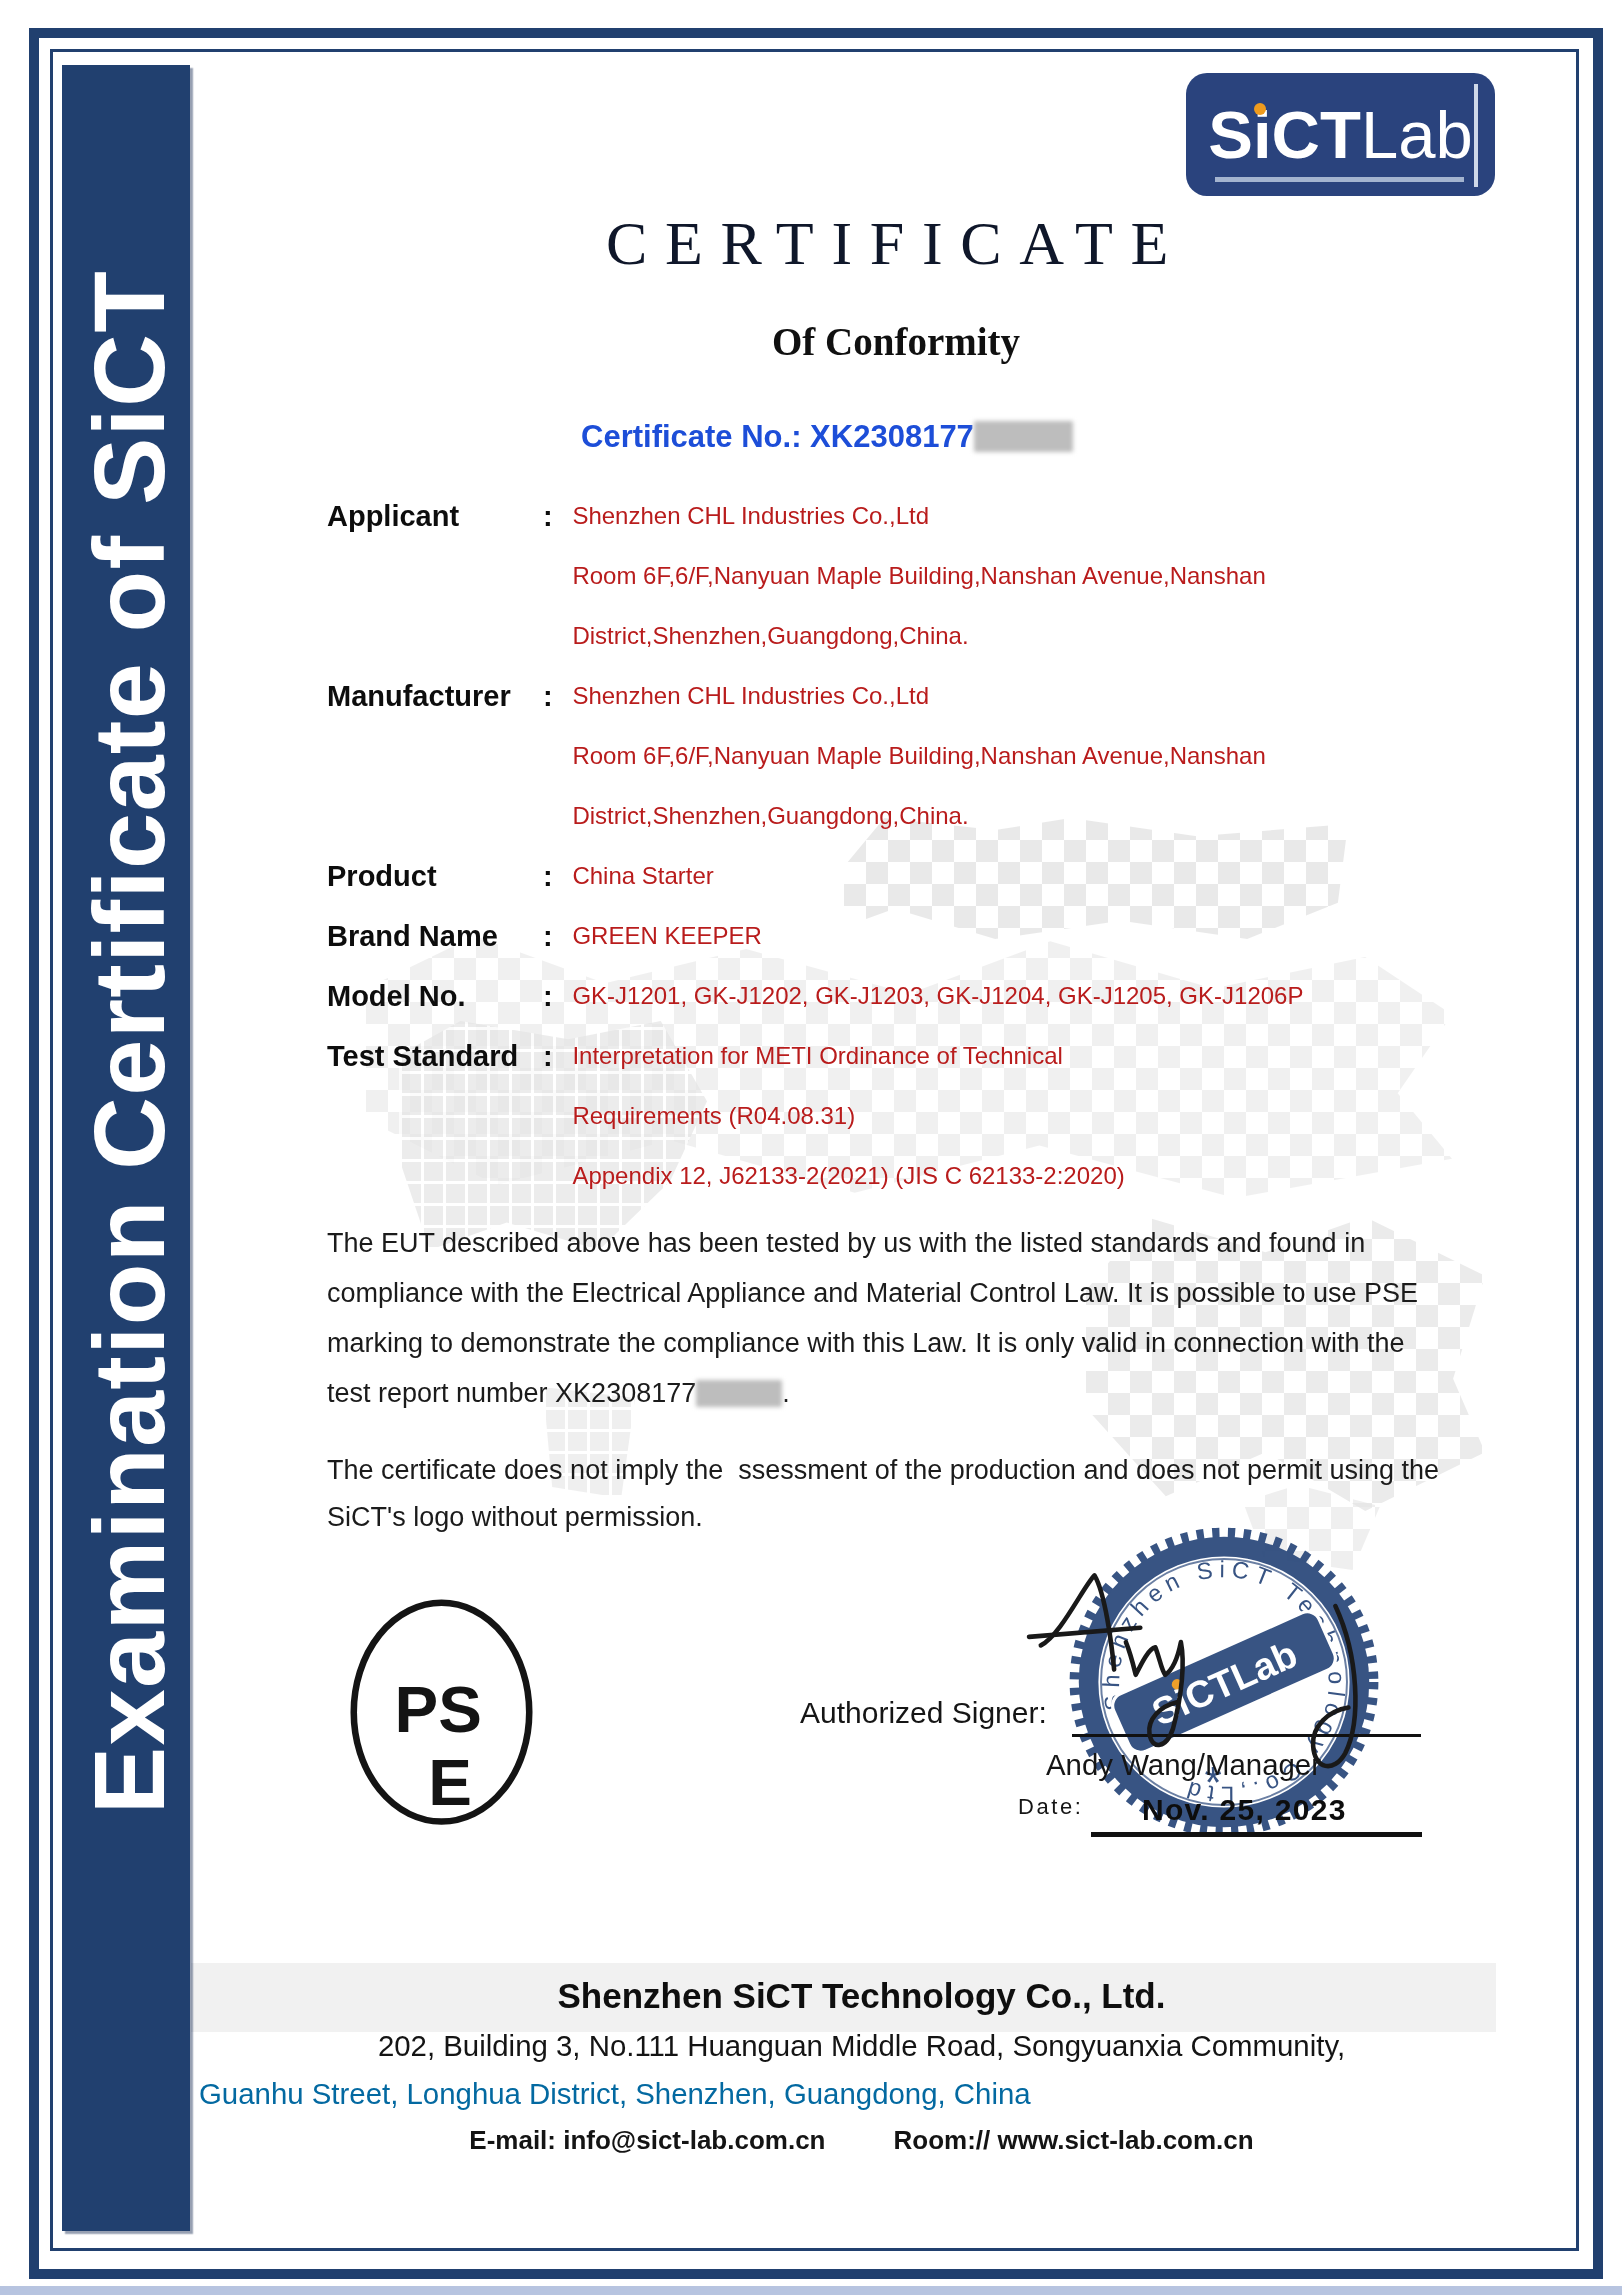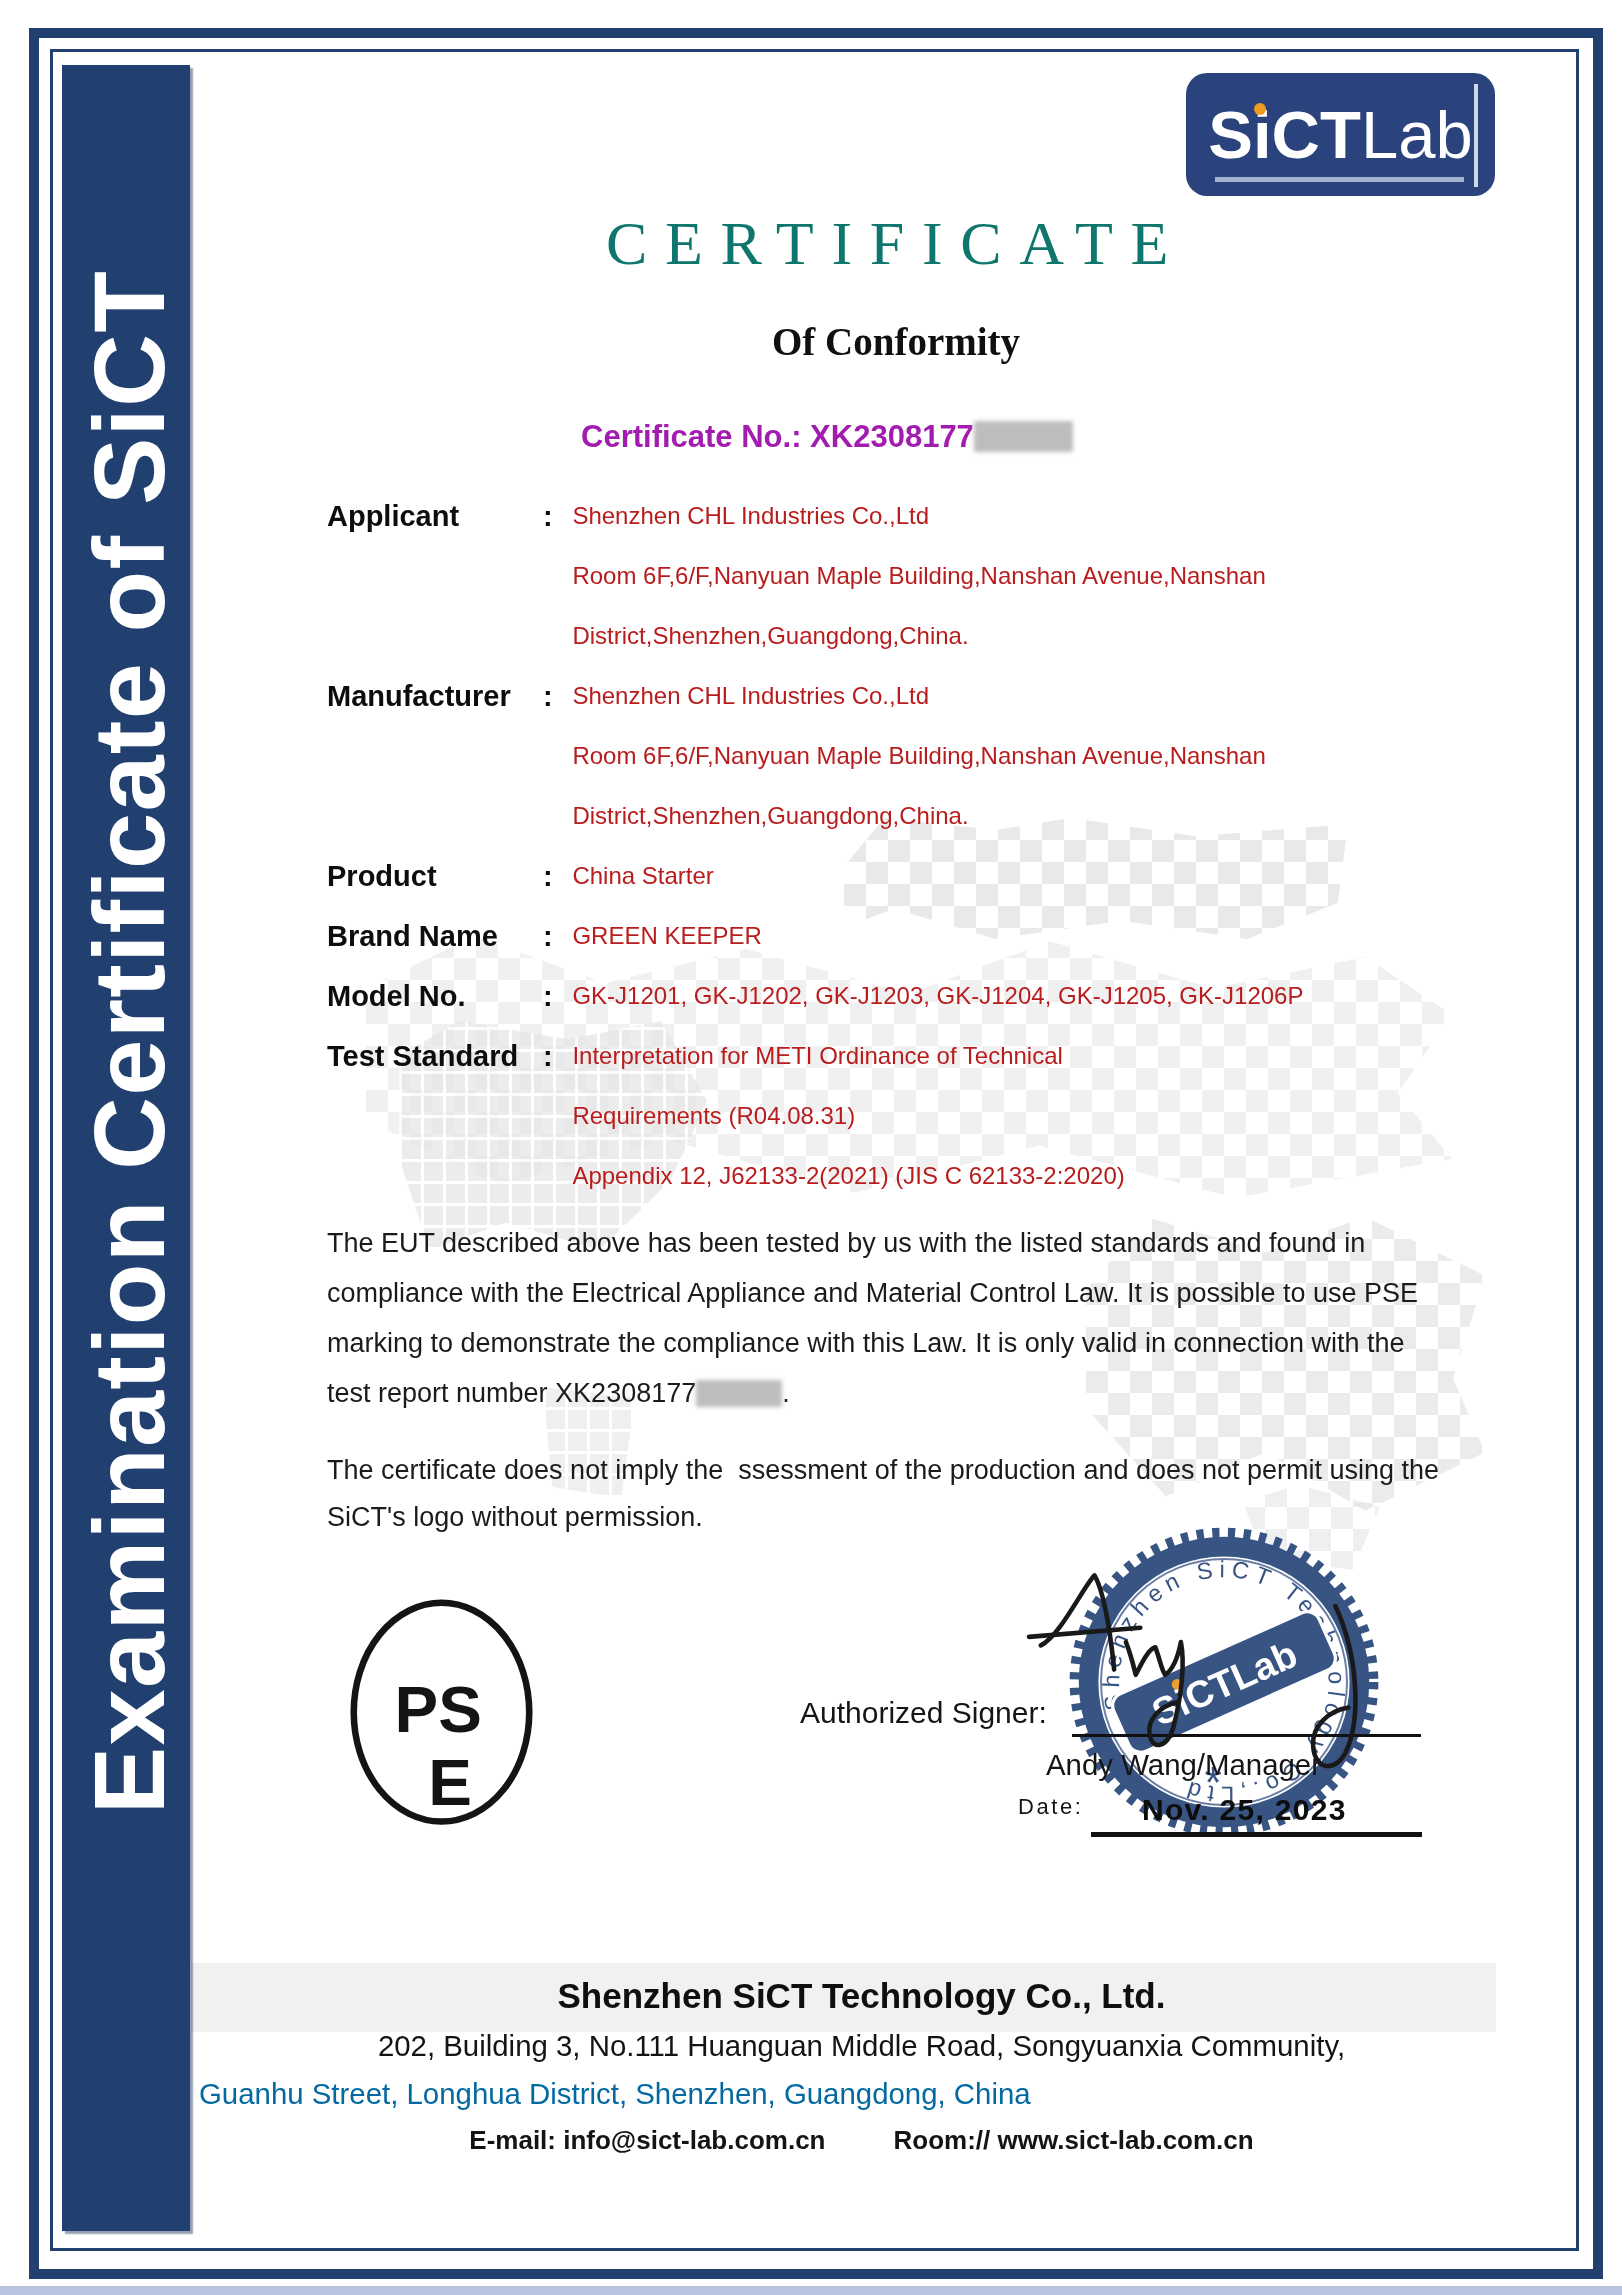--- a/index.html
+++ b/index.html
@@ -25,24 +25,24 @@
     background:#2a437d;border-radius:21px;z-index:3;display:flex;align-items:center;justify-content:center;}
   .logo .txt{color:#fff;font-size:67px;line-height:1;white-space:nowrap;}
   .logo .b{font-weight:bold;}
   .logo .idot{position:relative;}
   .logo .idot::after{content:"";position:absolute;left:0.7px;top:5.9px;width:12.4px;height:12.4px;
     border-radius:50%;background:#ef9b1d;}
   .logo-underline{position:absolute;left:29px;bottom:14.4px;width:249px;height:4.6px;background:#a4b4cf;}
   .logo-vline{position:absolute;right:17px;top:10.5px;width:3.9px;height:103px;background:#cfd8e8;}
   
   .doc-title{position:absolute;left:222px;top:208px;width:1348px;text-align:center;
-    font-family:"Liberation Serif", serif;font-size:62px;letter-spacing:17.7px;color:#0f766e;z-index:2;}
+    font-family:"Liberation Serif", serif;font-size:62px;letter-spacing:17.7px;color:#0f172a;z-index:2;}
   .doc-subtitle{position:absolute;left:222px;top:319px;width:1348px;text-align:center;
     font-family:"Liberation Serif", serif;font-size:39px;font-weight:bold;color:#101010;z-index:2;}
-  .cert-line{position:absolute;left:581px;top:419px;font-size:31px;font-weight:bold;color:#a21caf;
+  .cert-line{position:absolute;left:581px;top:419px;font-size:31px;font-weight:bold;color:#1d4ed8;
     z-index:2;white-space:pre;}
   .redact{display:inline-block;width:99px;height:31px;background:#bdbdbd;filter:blur(2px);
     vertical-align:-5.2px;border-radius:1.3px;}
   .redact.small{width:86px;height:27.5px;}
   
   .fields{position:absolute;left:327px;top:486px;width:1165px;z-index:2;
     display:grid;grid-template-columns:216px 29.4px 1fr;}
   .fields > div{height:60px;line-height:60px;white-space:pre;overflow:visible;}
   .f-label{font-weight:bold;font-size:29px;color:#0d0d0d;}
   .f-colon{font-weight:bold;font-size:29px;color:#0d0d0d;}

